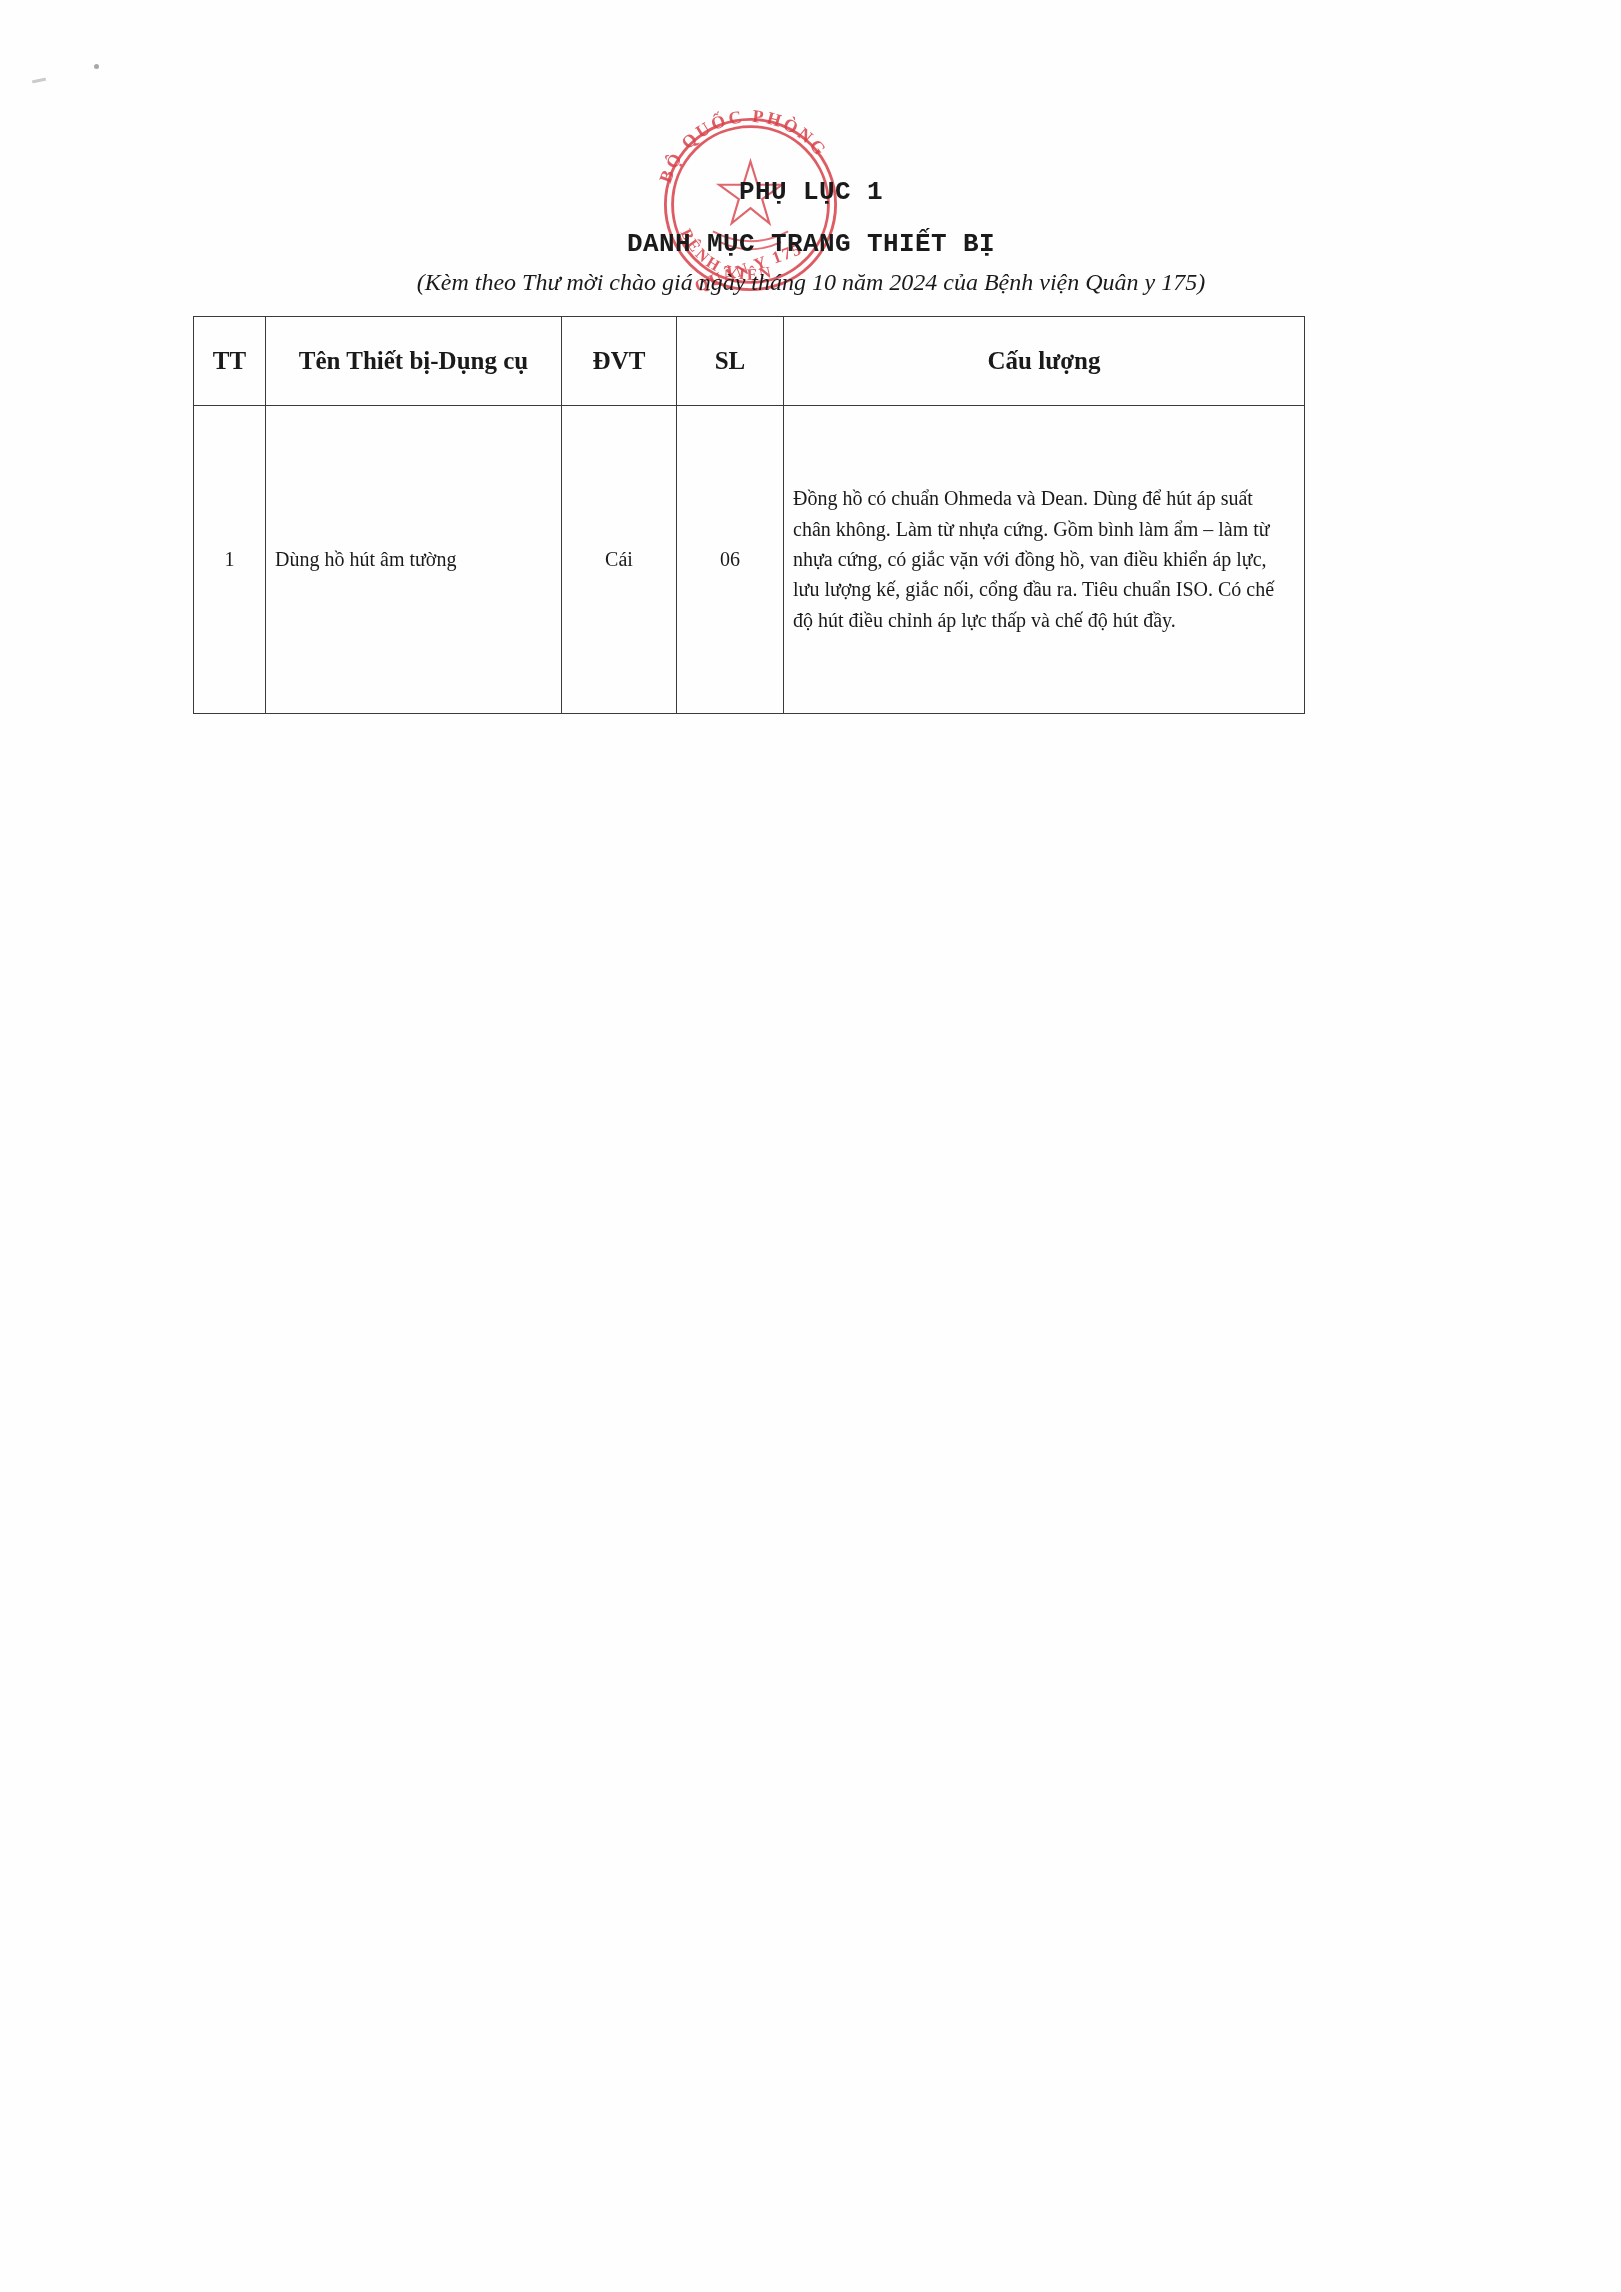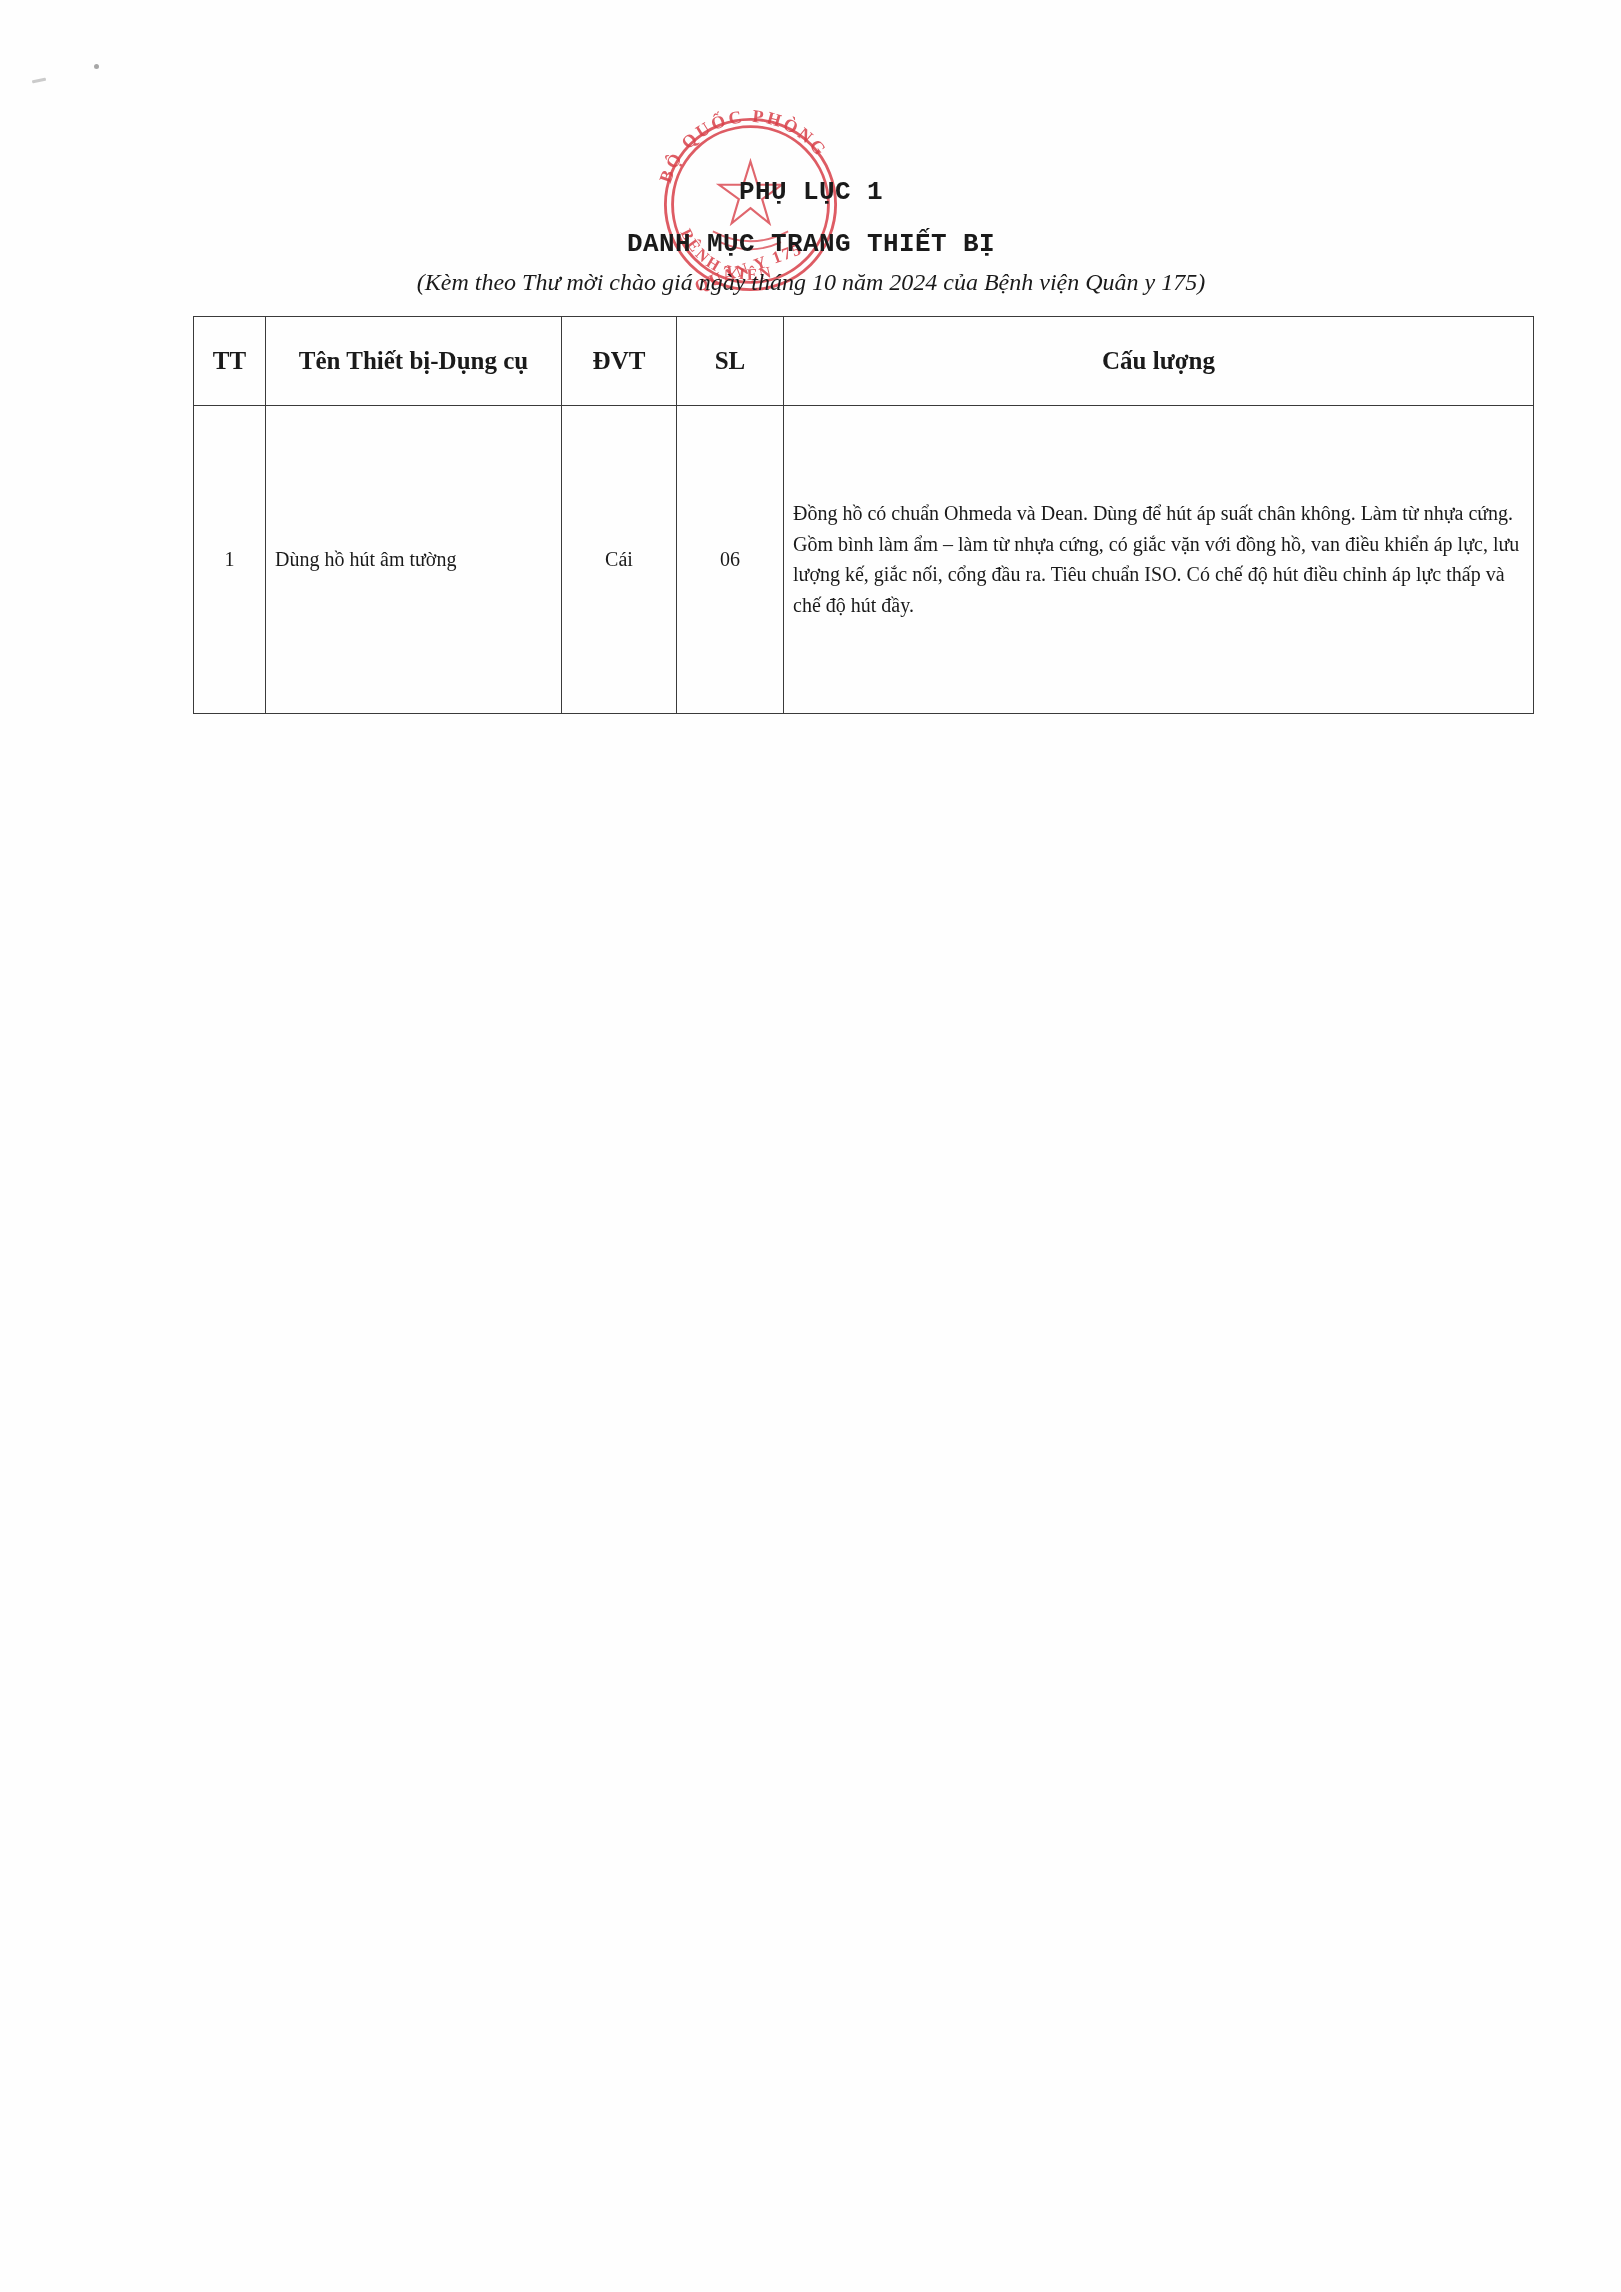--- a/index.html
+++ b/index.html
@@ -70,21 +70,21 @@
     height: 215px;
     pointer-events: none;
     opacity: .92;
   }
 
   
   .doc-table {
     position: absolute;
     left: 193px;
     top: 316px;
-    width: 1341px;
+    width: 1112px;
     border-collapse: collapse;
     table-layout: fixed;
   }
   .doc-table td, .doc-table th {
     border: 1.8px solid #3a3a3a;
     padding: 5.4px 9px;
     vertical-align: middle;
     font-size: 20px;
   }
   .doc-table thead th {

